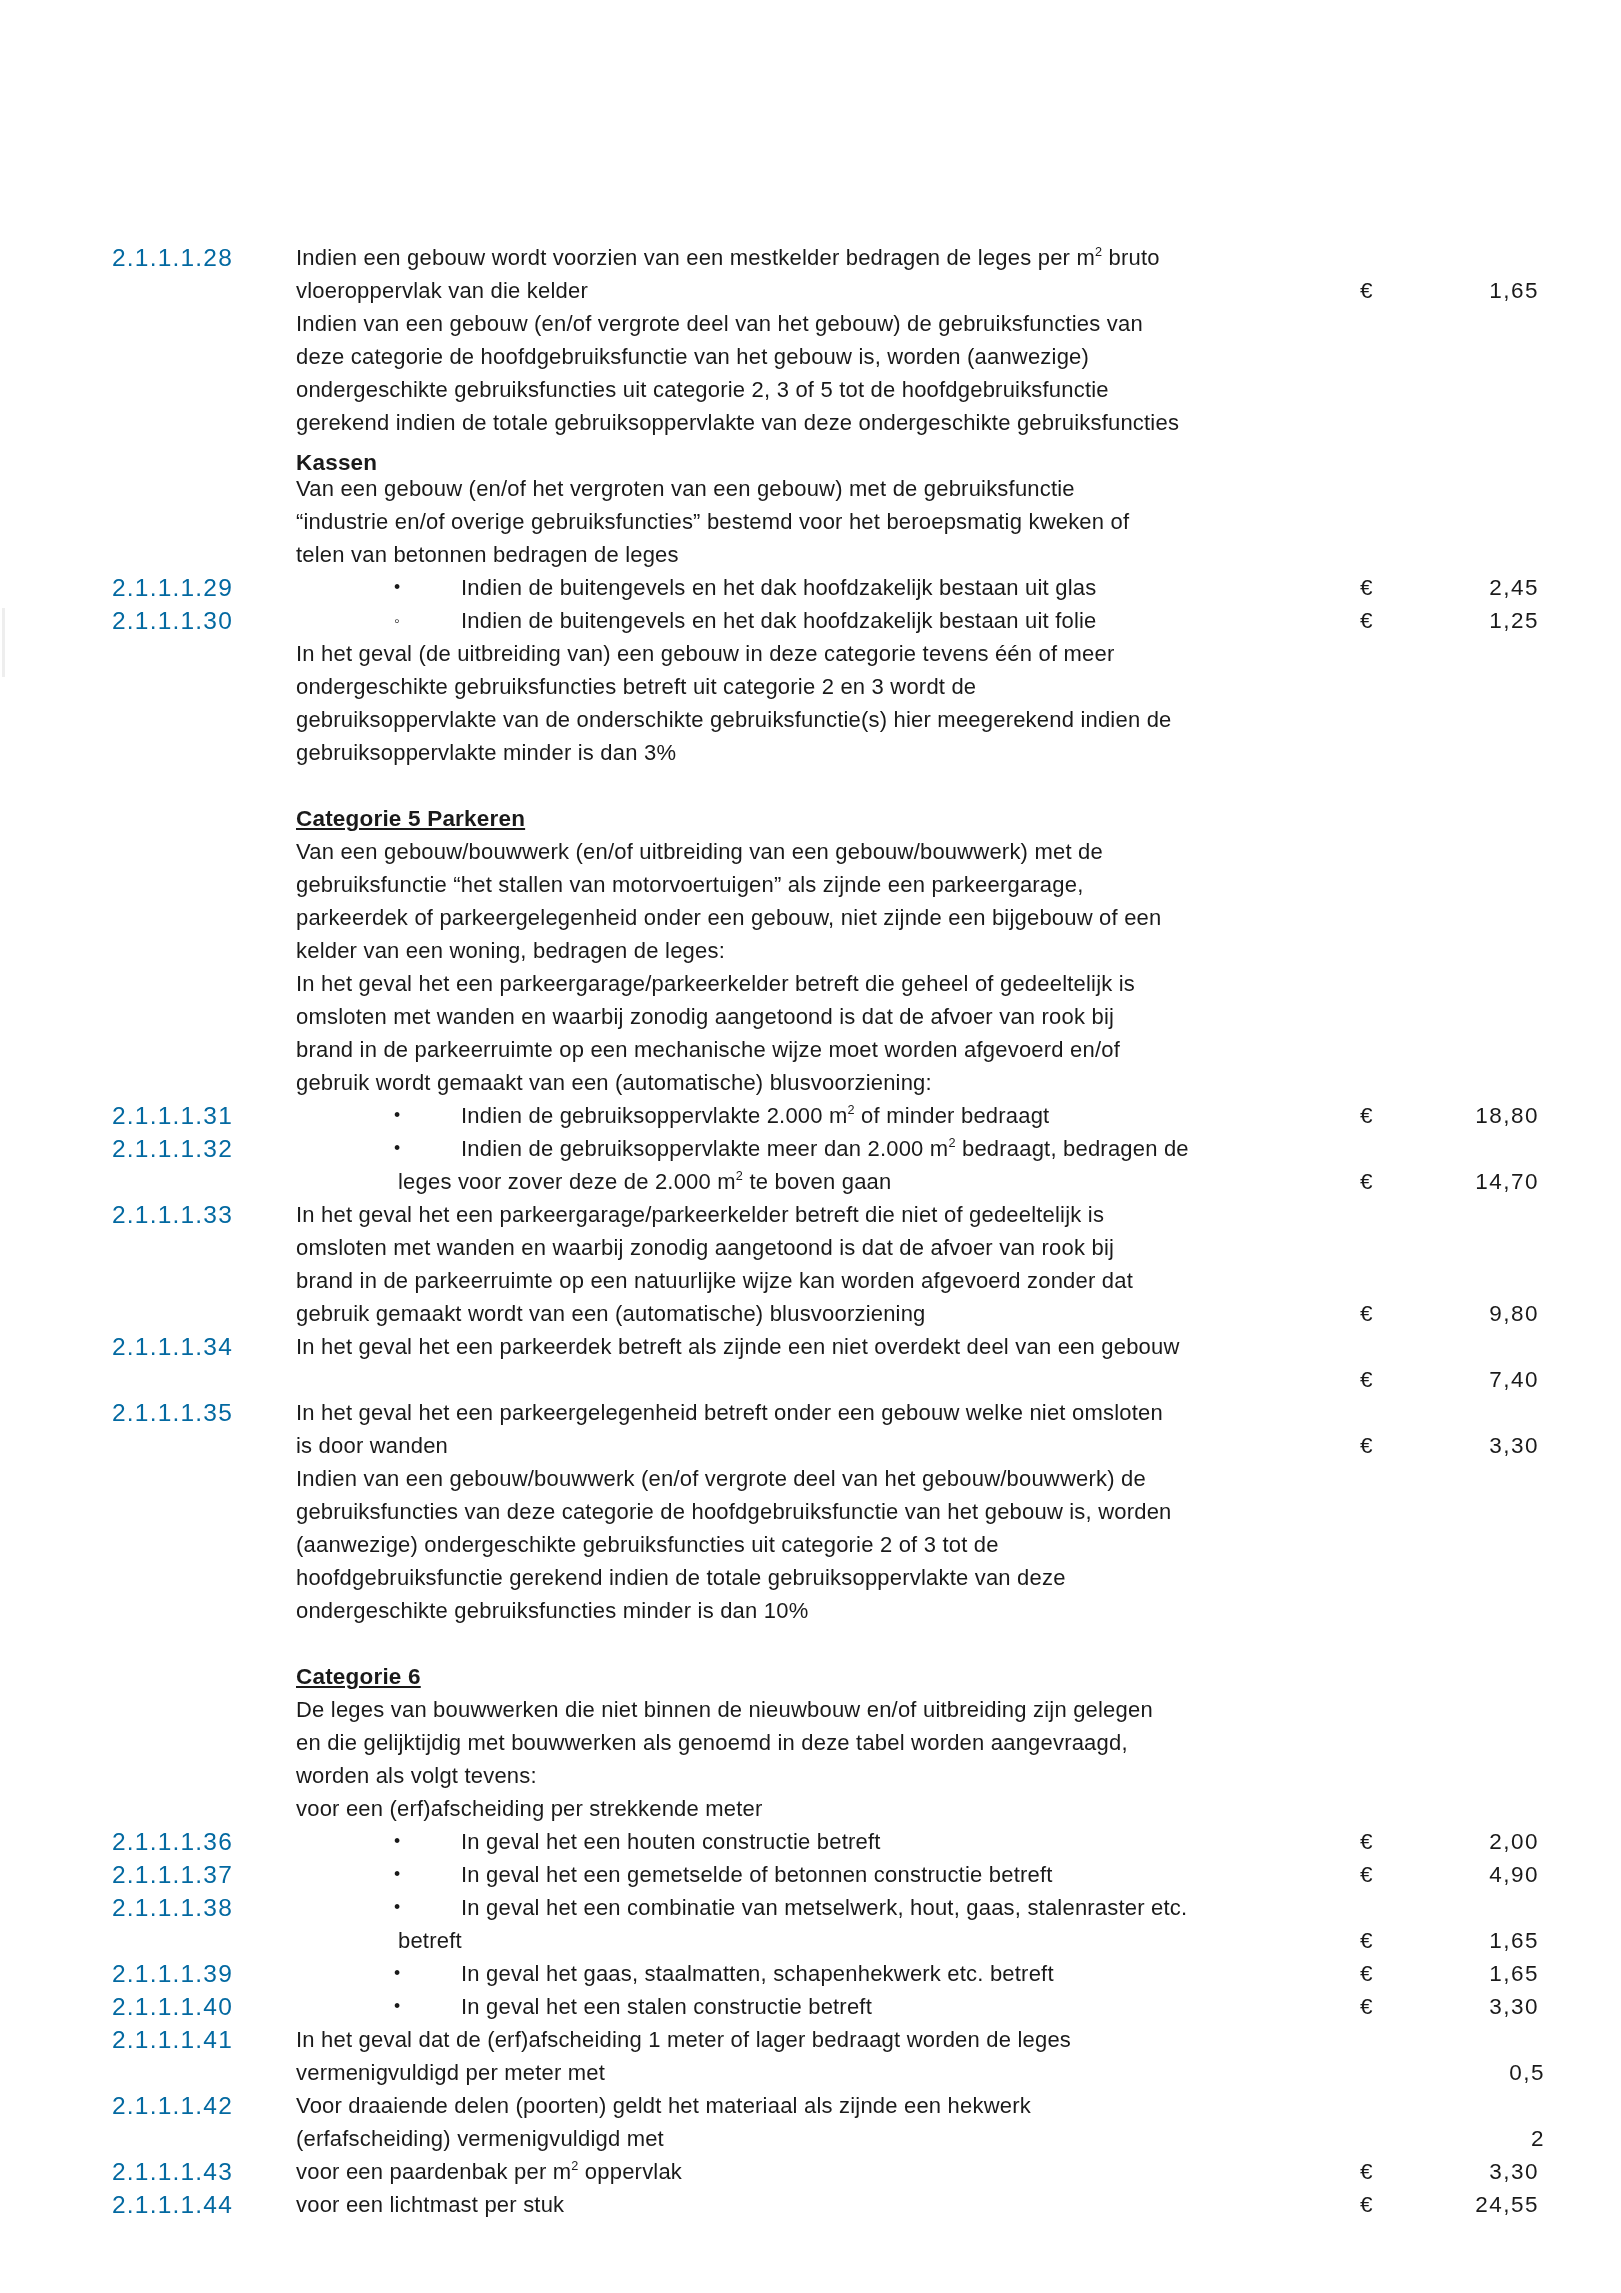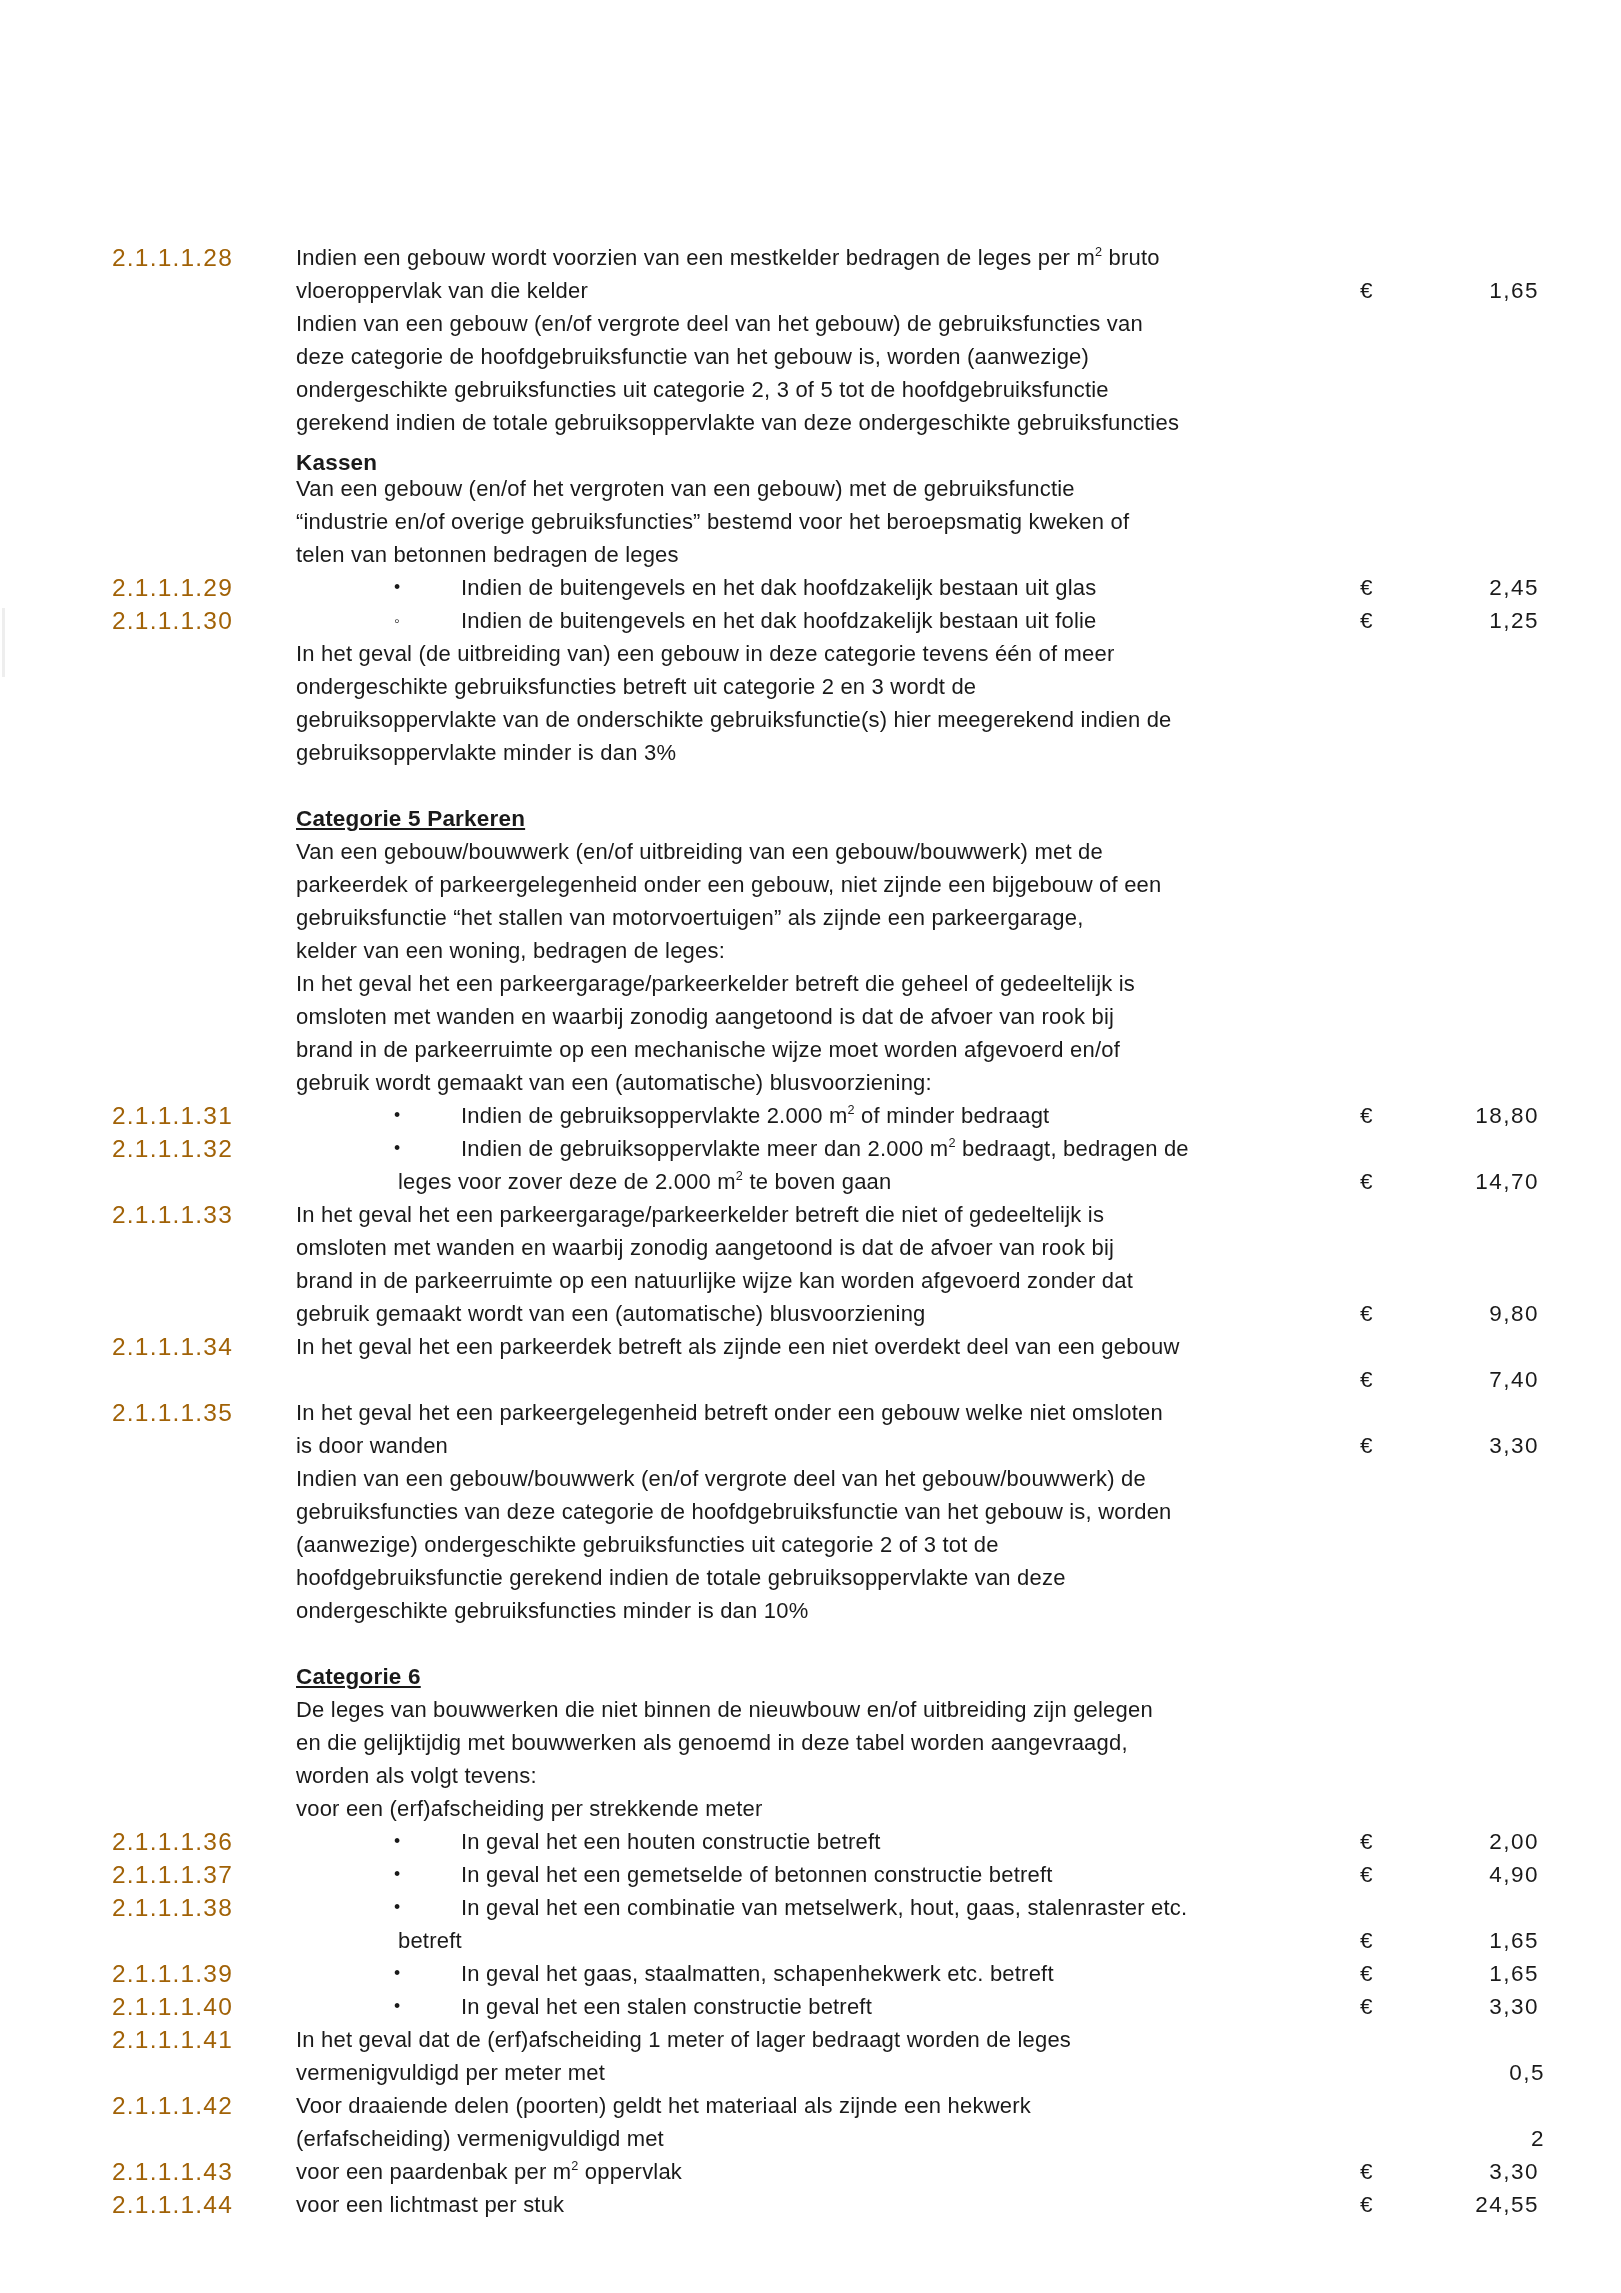--- a/index.html
+++ b/index.html
@@ -1,21 +1,21 @@
 <!DOCTYPE html>
 <html><head>
 <meta charset="utf-8">
 <style>
   html, body { margin: 0; padding: 0; background: #ffffff; }
   body { width: 1621px; height: 2294px; position: relative; overflow: hidden;
          font-family: "Liberation Sans", sans-serif; color: #1a1a1a; }
   .page { position: absolute; left: 0; top: 241px; width: 1621px; }
   .row { position: relative; height: 33px; line-height: 33px; font-size: 22px;
          white-space: nowrap; letter-spacing: 0.2px; }
-  .num { position: absolute; left: 112px; font-size: 24.5px; letter-spacing: 1.2px; color: #a16207; }
+  .num { position: absolute; left: 112px; font-size: 24.5px; letter-spacing: 1.2px; color: #0369a1; }
   .txt { position: absolute; left: 296px; }
   .txt.indent { left: 461px; }
   .txt.cont { left: 398px; }
   .bullet { position: absolute; left: 394px; font-size: 17.6px; }
   .bullet.hollow { font-size: 15.7px; }
   .cur { position: absolute; left: 1360px; font-size: 22.5px; }
   .amt { position: absolute; right: 82px; font-size: 22.5px; letter-spacing: 1.5px; }
   .amt.plain { right: 76px; }
   .heading { font-weight: bold; font-size: 22.5px; margin-top: 7px; }
   .cat { font-weight: bold; text-decoration: underline; font-size: 22.5px; }
@@ -87,24 +87,24 @@
       <span class="txt">gebruiksoppervlakte minder is dan 3%</span>
     </div>
     <div class="row"></div>
     <div class="row">
       <span class="txt cat">Categorie 5  Parkeren</span>
     </div>
     <div class="row">
       <span class="txt">Van een gebouw/bouwwerk (en/of uitbreiding van een gebouw/bouwwerk) met de</span>
     </div>
     <div class="row">
+      <span class="txt">gebruiksfunctie “het stallen van motorvoertuigen” als zijnde een parkeergarage,</span>
+    </div>
+    <div class="row">
       <span class="txt">parkeerdek of parkeergelegenheid onder een gebouw, niet zijnde een bijgebouw of een</span>
-    </div>
-    <div class="row">
-      <span class="txt">gebruiksfunctie “het stallen van motorvoertuigen” als zijnde een parkeergarage,</span>
     </div>
     <div class="row">
       <span class="txt">kelder van een woning, bedragen de leges:</span>
     </div>
     <div class="row">
       <span class="txt">In het geval het een parkeergarage/parkeerkelder betreft die geheel of gedeeltelijk is</span>
     </div>
     <div class="row">
       <span class="txt">omsloten met wanden en waarbij zonodig aangetoond is dat de afvoer van rook bij</span>
     </div>

